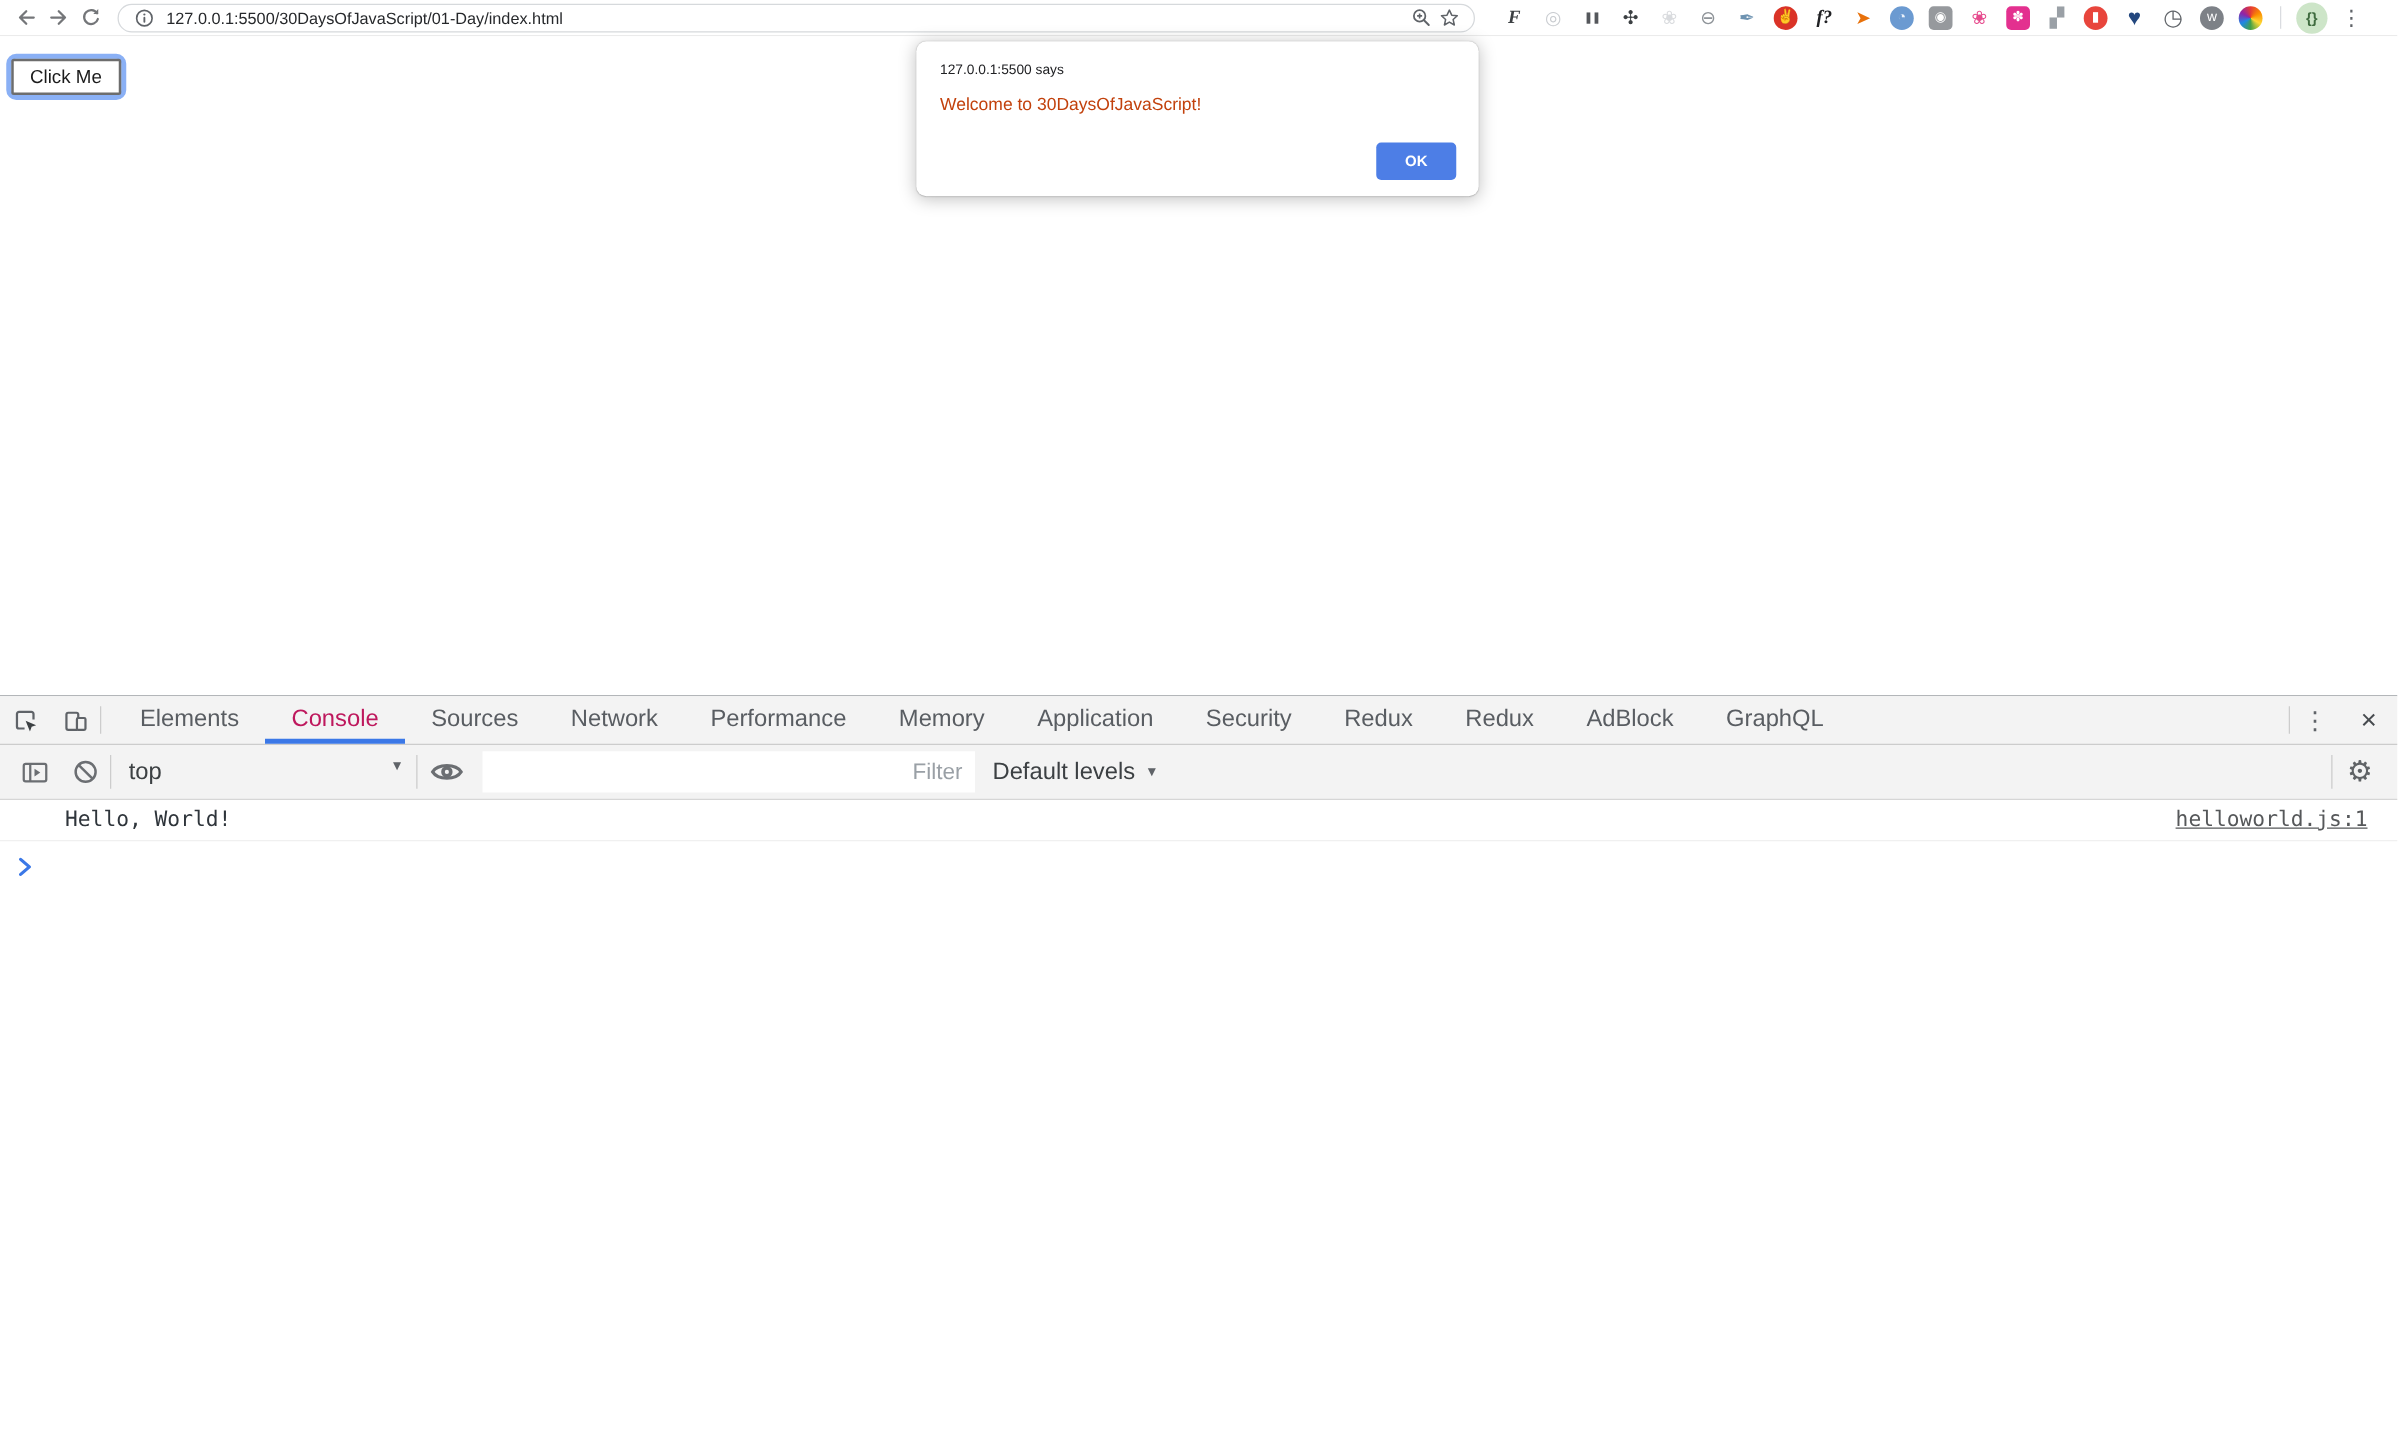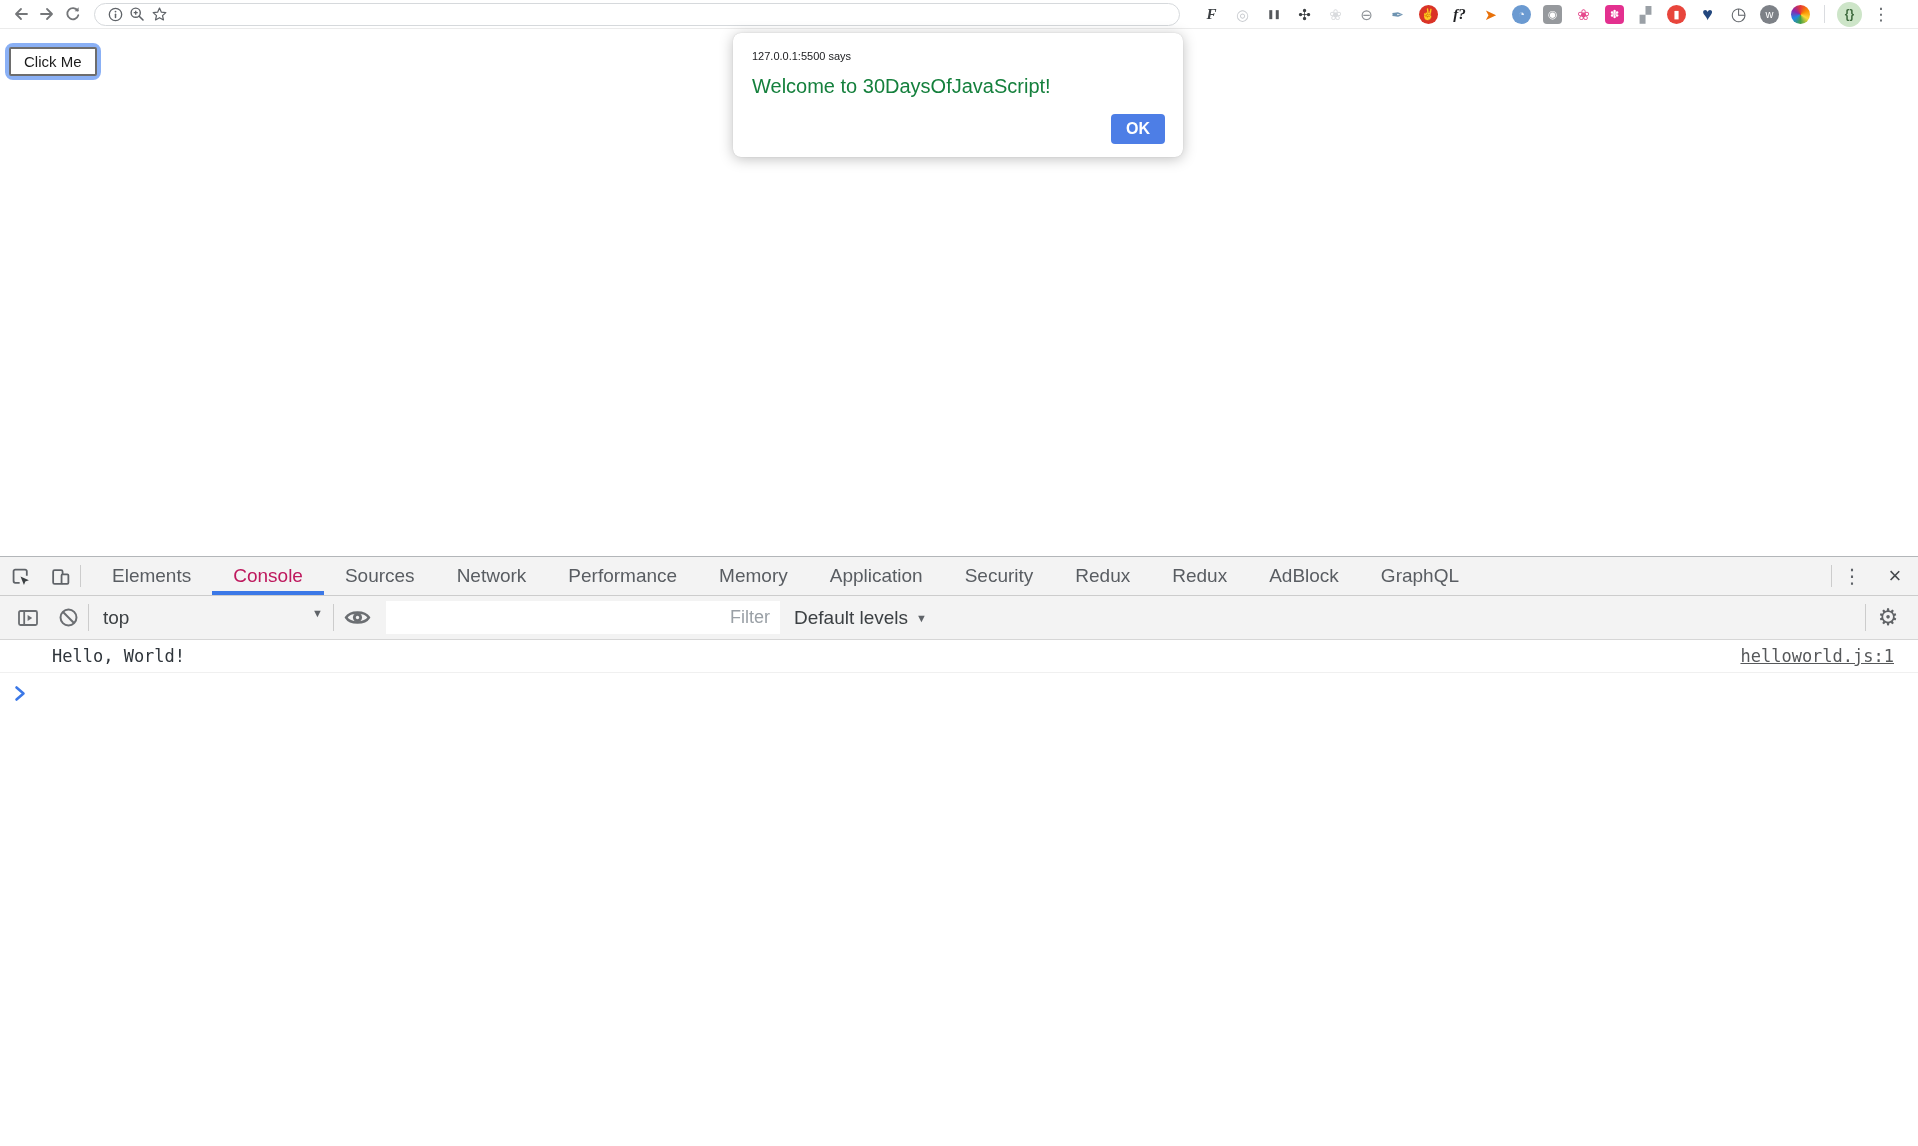--- a/index.html
+++ b/index.html
@@ -43,24 +43,24 @@
   .page{position:relative;flex:0 0 527px;background:#fff;}
   .clickme-wrap{position:absolute;left:5px;top:14px;border:4px solid var(--focus-ring);
     border-radius:8px;background:#cfe0fb;}
   .clickme{display:block;border:2px solid #6d6d6d;border-radius:2px;background:#fff;
     font-size:15px;color:#1b1b1b;padding:4px 13px;cursor:pointer;
     font-family:"Liberation Sans",sans-serif;}
 
   .alert{position:absolute;left:733px;top:4px;width:450px;height:124px;background:#fff;
     border-radius:8px;box-shadow:0 2px 14px rgba(0,0,0,.25), 0 0 1px rgba(0,0,0,.2);}
   .alert-title{margin:17px 20px 0 19px;font-size:11px;color:#202124;}
-  .alert-body{margin:13px 20px 0 19px;font-size:20px;color:#15803d;}
-  .alert-ok{position:absolute;right:18px;bottom:13px;width:54px;height:30px;
+  .alert-body{margin:13px 20px 0 19px;font-size:14px;color:#c2410c;}
+  .alert-ok{position:absolute;right:18px;bottom:13px;width:64px;height:30px;
     background:var(--ok-button);border:none;border-radius:4px;color:#fff;
-    font-weight:bold;font-size:16px;cursor:pointer;}
+    font-weight:bold;font-size:12px;cursor:pointer;}
 
   
   .devtools{flex:1;display:flex;flex-direction:column;border-top:1px solid #b3b6b9;background:#fff;}
   .tabbar{height:39px;flex:0 0 39px;background:var(--toolbar-bg);border-bottom:1px solid #ccc;
     display:flex;align-items:stretch;}
   .toolbtn{width:40px;border:none;background:none;display:flex;align-items:center;
     justify-content:center;cursor:pointer;color:#5f6368;}
   .vsep{width:1px;background:#ccc;margin:8px 0;align-self:stretch;}
   .tabs{display:flex;align-items:stretch;margin-left:10px;}
   .tab{display:flex;align-items:center;padding:0 21px;font-size:19px;color:#595d62;
@@ -118,20 +118,21 @@
     </button>
 
     <div class="omnibox">
       <span class="boxicon">
         <svg width="15" height="15" viewBox="0 0 16 16">
           <circle cx="8" cy="8" r="6.6" stroke="#5f6368" stroke-width="1.4" fill="none"></circle>
           <circle cx="8" cy="4.9" r="0.95" fill="#5f6368"></circle>
           <rect x="7.2" y="6.9" width="1.6" height="5" rx="0.8" fill="#5f6368"></rect>
         </svg>
       </span>
+      <span class="url">127.0.0.1:5500/30DaysOfJavaScript/01-Day/index.html</span>
       <span class="boxicon">
         <svg width="16" height="16" viewBox="0 0 16 16">
           <circle cx="6.7" cy="6.7" r="4.6" stroke="#5f6368" stroke-width="1.4" fill="none"></circle>
           <line x1="10.2" y1="10.2" x2="14" y2="14" stroke="#5f6368" stroke-width="1.6" stroke-linecap="round"></line>
           <path d="M6.7 4.7 v4 M4.7 6.7 h4" stroke="#5f6368" stroke-width="1.3"></path>
         </svg>
       </span>
       <span class="boxicon">
         <svg width="17" height="17" viewBox="0 0 18 18">
           <path d="M9 2.2 l2 4.3 4.7 .5 -3.5 3.2 1 4.6 L9 12.4 4.8 14.8 l1-4.6 L2.3 7 7 6.5 z" stroke="#5f6368" stroke-width="1.3" fill="none" stroke-linejoin="round"></path>

